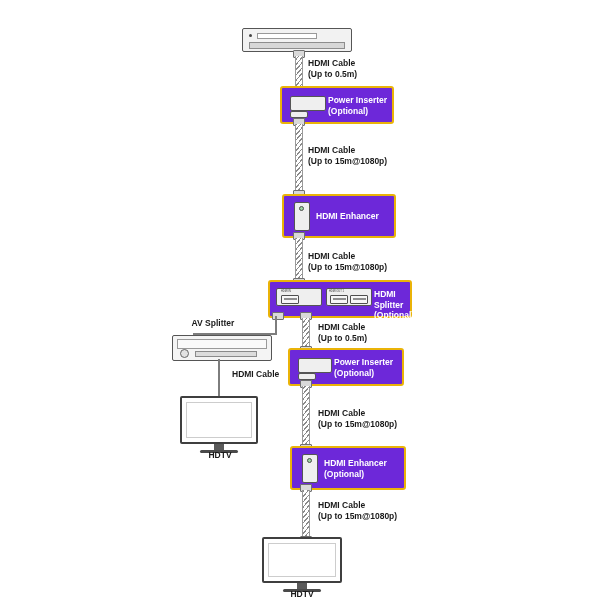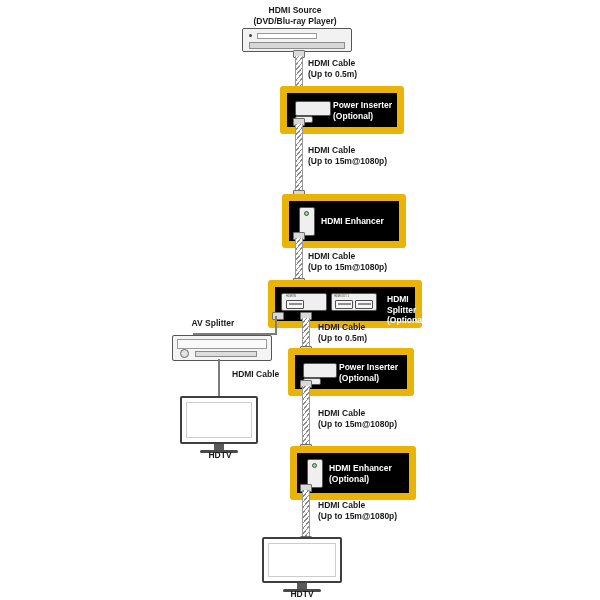--- a/index.html
+++ b/index.html
@@ -45,22 +45,22 @@
     width: 10px;
     height: 6px;
     background: #d9d9d9;
     border: 1px solid #6f6f6f;
     border-radius: 1px;
   }
 
   
   .devbox {
     position: absolute;
-    background: #000000;
-    border: 7px solid #eab308;
+    background: #6d28d9;
+    border: 2px solid #eab308;
     border-radius: 3px;
   }
   .devbox .inner {
     position: absolute;
     background: #efefef;
     border: 1px solid #555;
     border-radius: 2px;
   }
   .devlabel {
     position: absolute;
@@ -186,22 +186,20 @@
     background: #9ad4a0;
     border: 1px solid #4d4d4d;
     border-radius: 50%;
   }
 </style>
 </head>
 <body>
 
 <div id="stage">
 
-  <div class="lbl ctr" style="left:230px; top:5px; width:130px;">HDMI Source
-(DVD/Blu-ray Player)</div>
 
   <div class="player" style="left:242px; top:28px; width:108px; height:22px;">
     <div class="dot" style="left:6px; top:5px;"></div>
     <div class="tray" style="left:14px; top:4px; width:58px;"></div>
     <div class="strip" style="top:13px;"></div>
   </div>
 
   <div class="plug" style="left:293px; top:50px;"></div>
   <div class="cable" style="left:295px; top:56px; height:34px;"></div>
   <div class="plug" style="left:293px; top:88px;"></div>
@@ -242,21 +240,21 @@
     </div>
     <div class="inner" style="left:56px; top:6px; width:44px; height:16px;">
       <div class="port" style="left:3px; top:6px; width:16px; height:7px;">
           <div class="slot"></div>
         </div>
       <div class="port" style="left:23px; top:6px; width:16px; height:7px;">
           <div class="slot"></div>
         </div>
       <div class="microtext" style="left:2px; top:1px;">HDMI OUT 1</div>
     </div>
-    <div class="devlabel" style="left:112px; top:7px; width:40px;">HDMI Splitter
+    <div class="devlabel" style="left:104px; top:7px; width:40px;">HDMI Splitter
 (Optional)</div>
   </div>
 
   <div class="plug" style="left:272px; top:312px;"></div>
   <div class="wire" style="left:275px; top:316px; width:2px; height:18px;"></div>
   <div class="wire" style="left:193px; top:333px; width:84px; height:2px;"></div>
 
   <div class="lbl ctr" style="left:168px; top:318px; width:90px;">AV Splitter</div>
 
   <div class="avr" style="left:172px; top:335px; width:98px; height:24px;">

